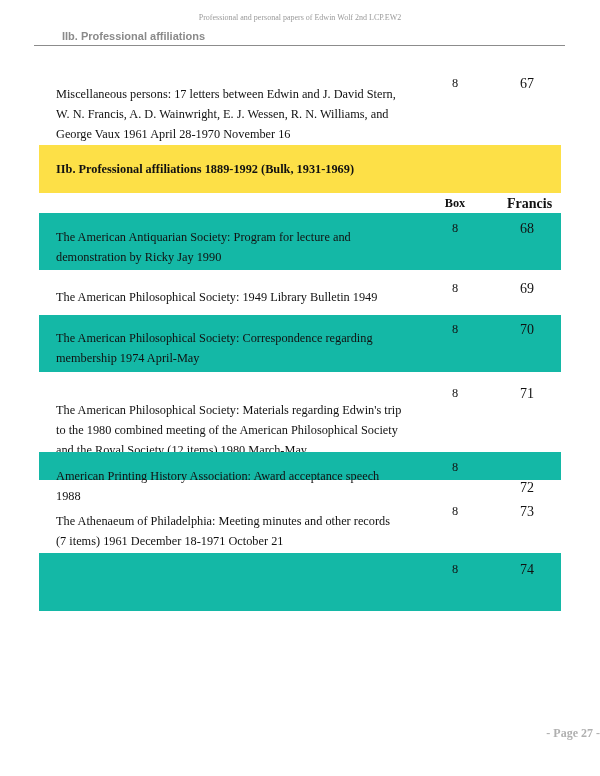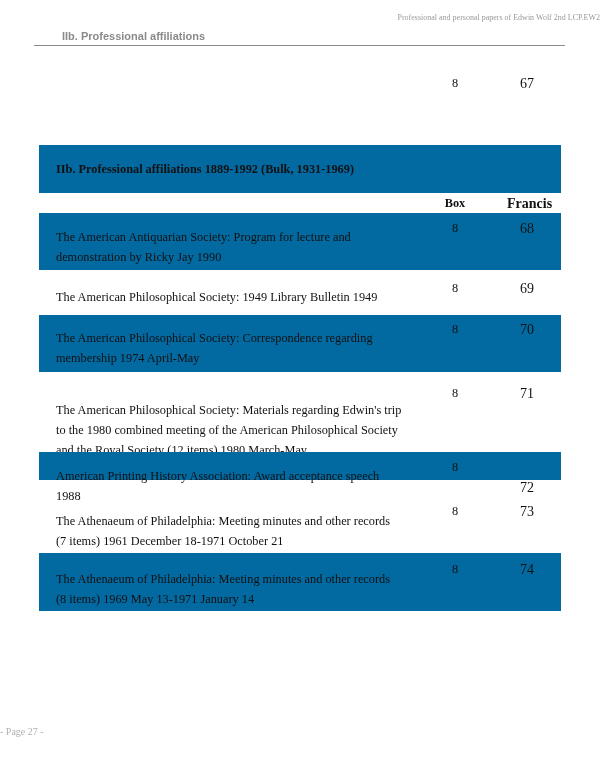--- a/index.html
+++ b/index.html
@@ -1,43 +1,44 @@
 <!DOCTYPE html>
 <html><head>
 <meta charset="utf-8">
 <style>
   html, body { margin: 0; padding: 0; background: #ffffff; }
   body { width: 600px; height: 776px; position: relative; overflow: hidden;
          font-family: "Liberation Serif", serif; color: #111; }
-  .running-head { position: absolute; top: 13px; left: 0; width: 600px; text-align: right;
+  .running-head { position: absolute; top: 13px; left: 0; width: 600px; text-align: center;
          font-size: 8px; color: #9a9a9a; font-family: "Liberation Serif", serif; }
   .section-label { position: absolute; top: 30px; left: 34px; font-size: 11px; color: #8a8a8a;
          font-family: "Liberation Sans", sans-serif; font-weight: bold; padding-left: 28px; }
   .rule { position: absolute; top: 45px; left: 34px; width: 531px; height: 1px; background: #8c8c8c; }
 
   .row { position: absolute; left: 39px; width: 522px; box-sizing: border-box; }
-  .row.shade { background: #0369a1; }
-  .row.band { background: #0369a1; }
+  .row.shade { background: #14b8a6; }
+  .row.band { background: #fde047; }
   .row .desc { position: absolute; left: 17px; width: 340px; font-size: 12.3px; line-height: 20px; }
   .row .box  { position: absolute; left: 398px; width: 36px; text-align: center; font-size: 12.3px; }
   .row .folder { position: absolute; left: 468px; width: 40px; text-align: center; font-size: 14px; }
   .band .title { position: absolute; left: 17px; top: 17px; font-size: 12.3px; font-weight: bold; }
   .colhead .box, .colhead .folder { font-weight: bold; top: 3px; }
 
-  .footer { position: absolute; top: 726px; left: 0; width: 600px; text-align: left;
-         font-size: 10px; color: #b0b0b0; }
+  .footer { position: absolute; top: 726px; left: 0; width: 600px; text-align: right;
+         font-size: 12px; color: #b0b0b0; font-weight: bold; }
 </style>
 </head>
 <body>
 
 <div class="running-head">Professional and personal papers of Edwin Wolf 2nd  LCP.EW2</div>
 <div class="section-label">IIb. Professional affiliations</div>
 <div class="rule"></div>
 
 <div class="row" style="top:70px;height:75px;">
+  <div class="desc" style="top:14px;">Miscellaneous persons: 17 letters between Edwin and J. David Stern, W. N. Francis, A. D. Wainwright, E. J. Wessen, R. N. Williams, and George Vaux 1961 April 28-1970 November 16</div>
   <div class="box" style="top:6px;">8</div>
   <div class="folder" style="top:6px;">67</div>
 </div>
 
 <div class="row band" style="top:145px;height:48px;">
   <div class="title">IIb. Professional affiliations 1889-1992  (Bulk, 1931-1969)</div>
 </div>
 
 <div class="row colhead" style="top:193px;height:20px;">
   <div class="box">Box</div>
@@ -74,18 +75,17 @@
   <div class="folder" style="top:8px;margin-top:20px;">72</div>
 </div>
 
 <div class="row" style="top:495px;height:58px;">
   <div class="desc" style="top:16px;">The Athenaeum of Philadelphia: Meeting minutes and other records (7 items) 1961 December 18-1971 October 21</div>
   <div class="box" style="top:9px;">8</div>
   <div class="folder" style="top:9px;">73</div>
 </div>
 
 <div class="row shade" style="top:553px;height:58px;">
-  <div class="desc" style="top:16px;">The Athenaeum of Philadelphia: Meeting minutes and other records (8 items) 1969 May 13-1971 January 14</div>
   <div class="box" style="top:9px;">8</div>
   <div class="folder" style="top:9px;">74</div>
 </div>
 
 <div class="footer">- Page 27 -</div>
 
 </body></html>

